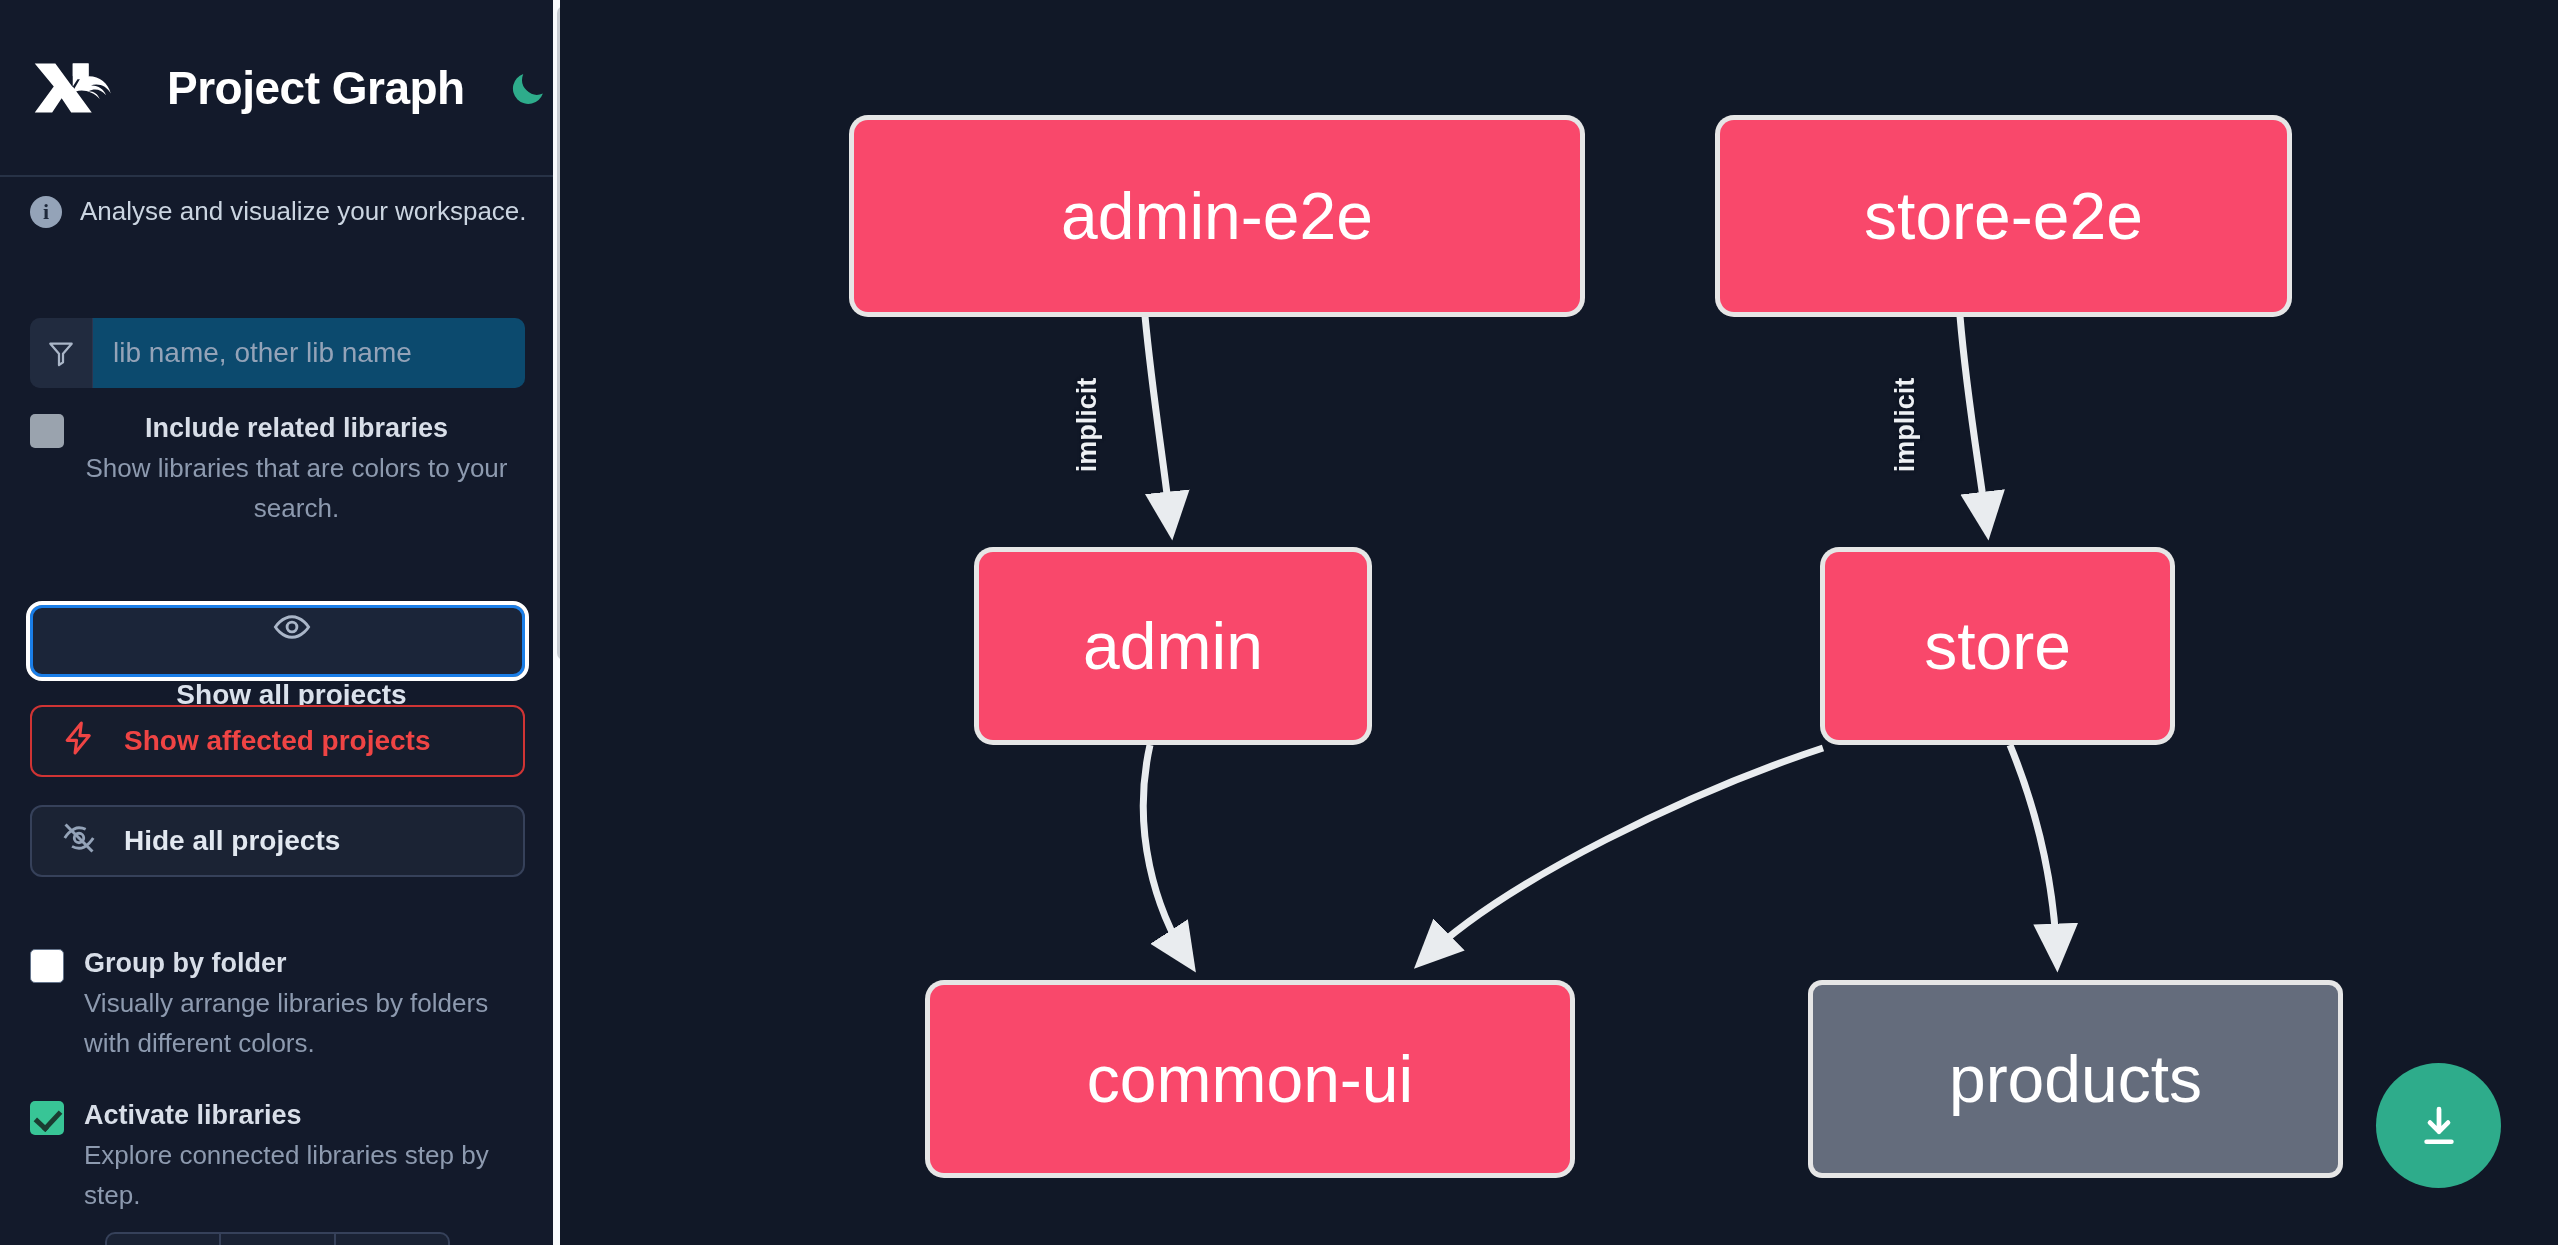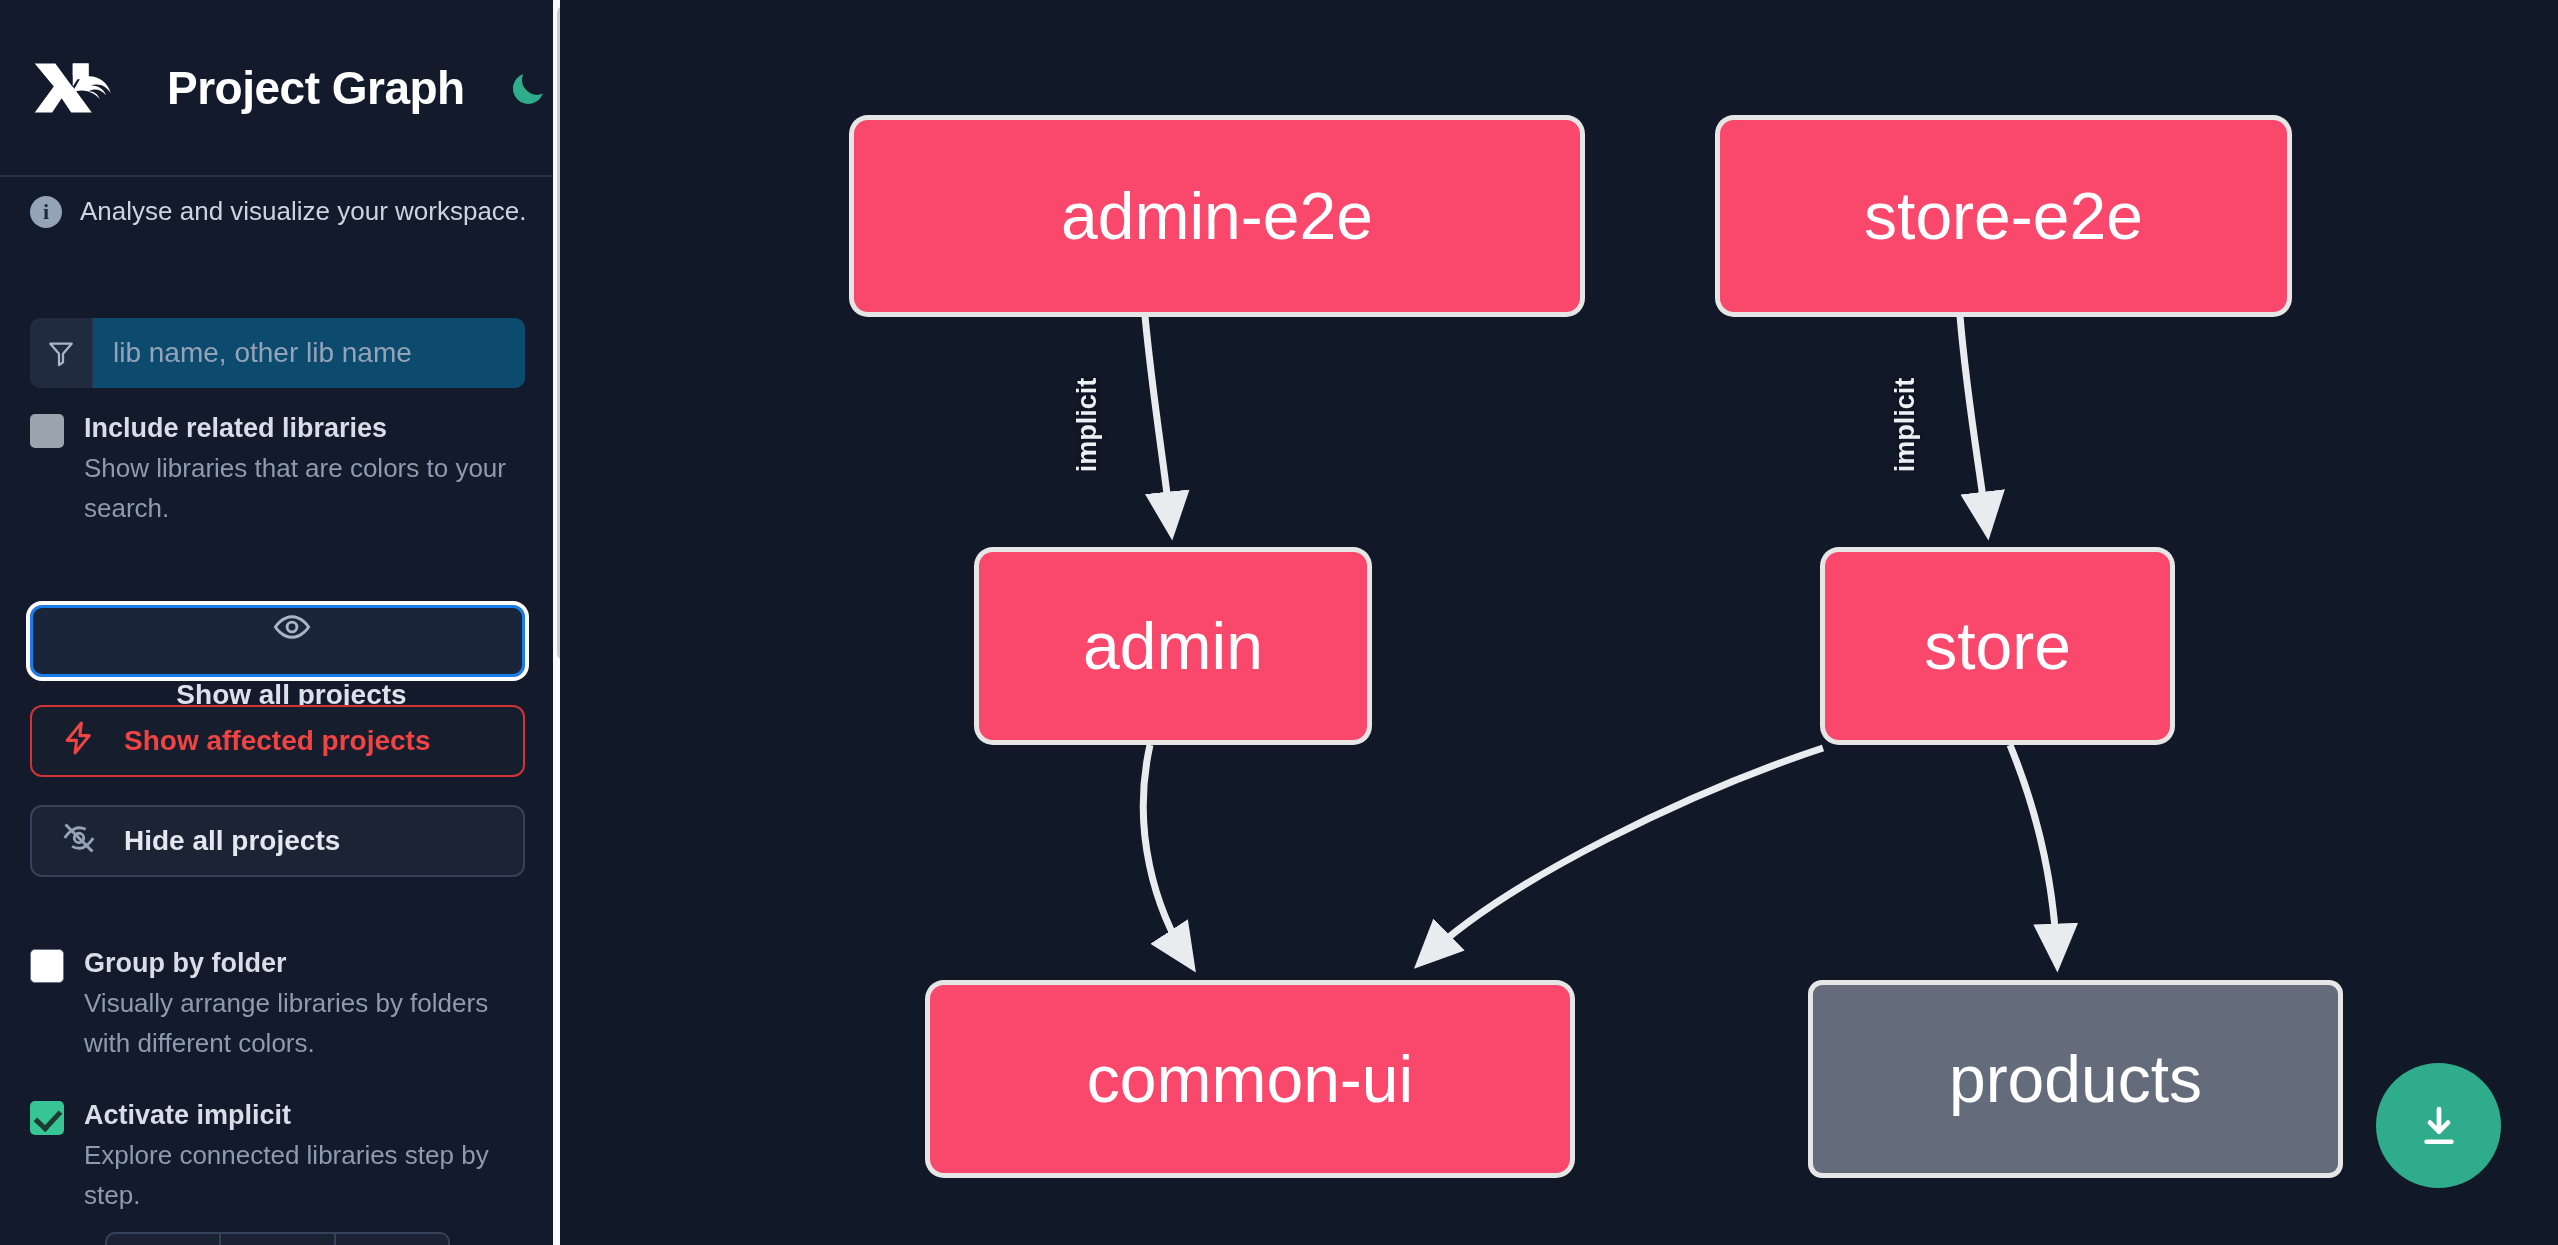--- a/index.html
+++ b/index.html
@@ -186,21 +186,21 @@
 
     <div id="search-wrap">
       <span id="filter-icon-box">
         <svg viewBox="0 0 24 24" width="32" height="32" aria-hidden="true">
           <path fill="none" stroke="#aab6c8" stroke-width="1.7" stroke-linejoin="round" d="M4 5h16l-6.5 7.5V19l-3 2v-8.5z"></path>
         </svg>
       </span>
       <input id="search-input" type="text" placeholder="lib name, other lib name" style="">
     </div>
 
-    <div class="cb-row" style="top:410px;">
+    <div class="cb-row" style="top:410px;text-align:center;">
       <span class="cb-box grey"></span>
       <span style="display:block;">
         <span class="cb-title">Include related libraries</span>
         <span class="cb-desc" style="display:block;width:425px;">Show libraries that are colors to your search.</span>
       </span>
     </div>
 
     <div class="act-btn" id="btn-show-all" style="top:605px;">
       <span>
         <svg viewBox="0 0 24 24" width="38" height="38" aria-hidden="true">
@@ -235,21 +235,21 @@
       <span class="cb-box white"></span>
       <span style="display:block;">
         <span class="cb-title">Group by folder</span>
         <span class="cb-desc" style="display:block;width:440px;">Visually arrange libraries by folders with different colors.</span>
       </span>
     </div>
 
     <div class="cb-row" style="top:1097px;">
       <span class="cb-box green"></span>
       <span style="display:block;">
-        <span class="cb-title">Activate implicit</span>
+        <span class="cb-title">Activate libraries</span>
         <span class="cb-desc" style="display:block;width:460px;">Explore connected libraries step by step.</span>
       </span>
     </div>
 
     <div id="seg-group">
       <span class="seg"></span>
       <span class="seg"></span>
       <span class="seg"></span>
     </div>
 

